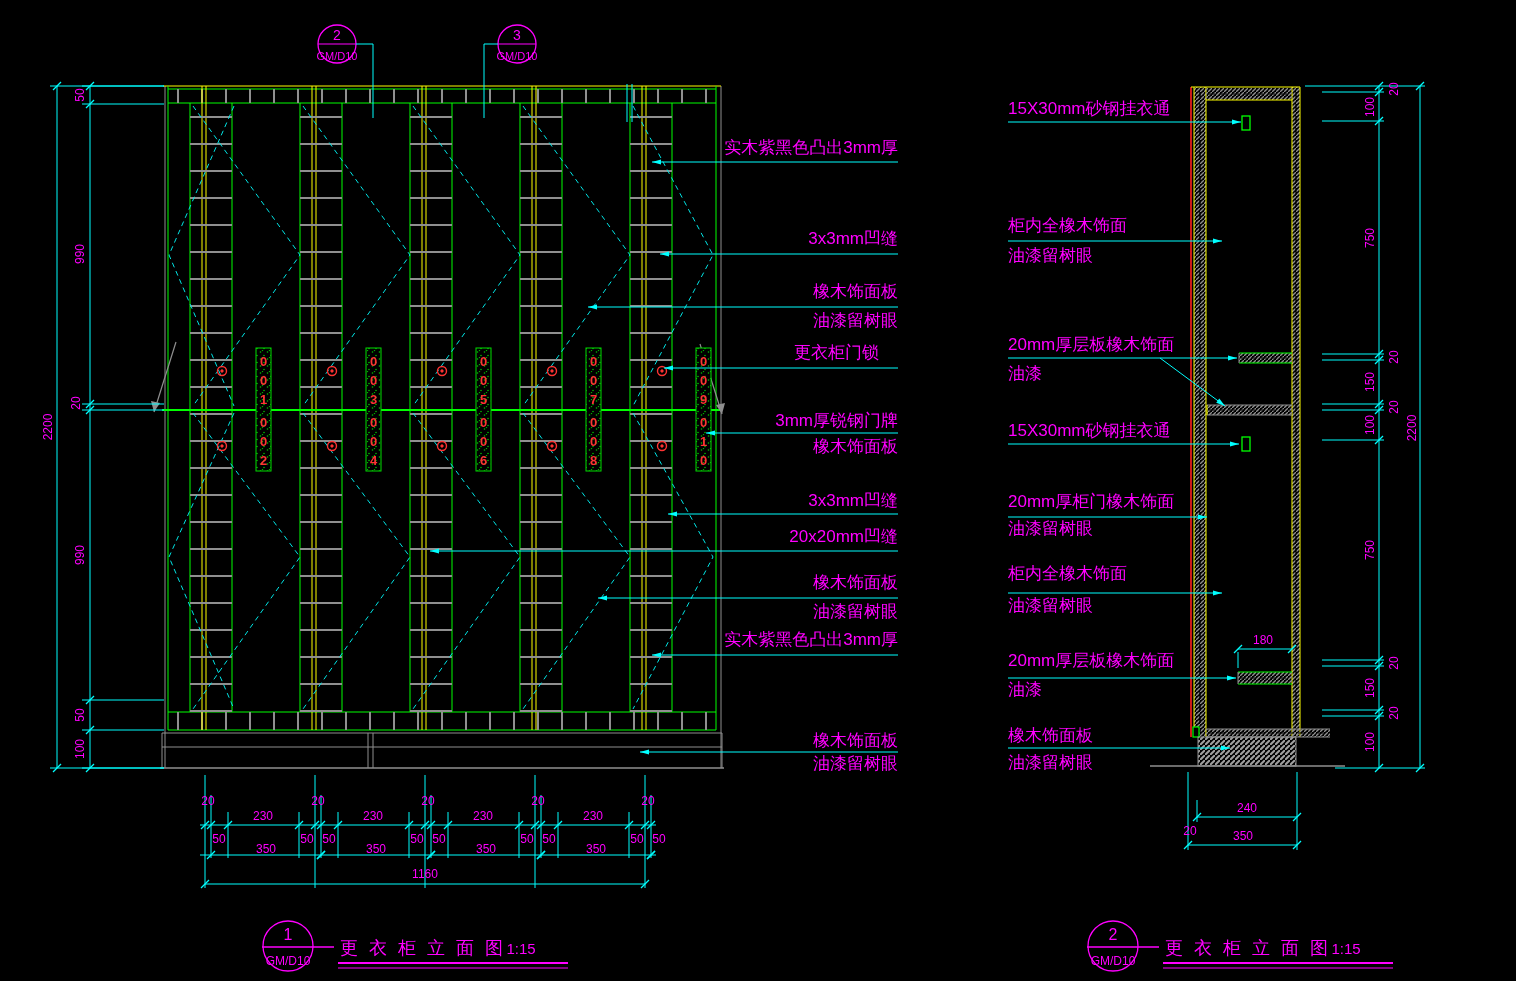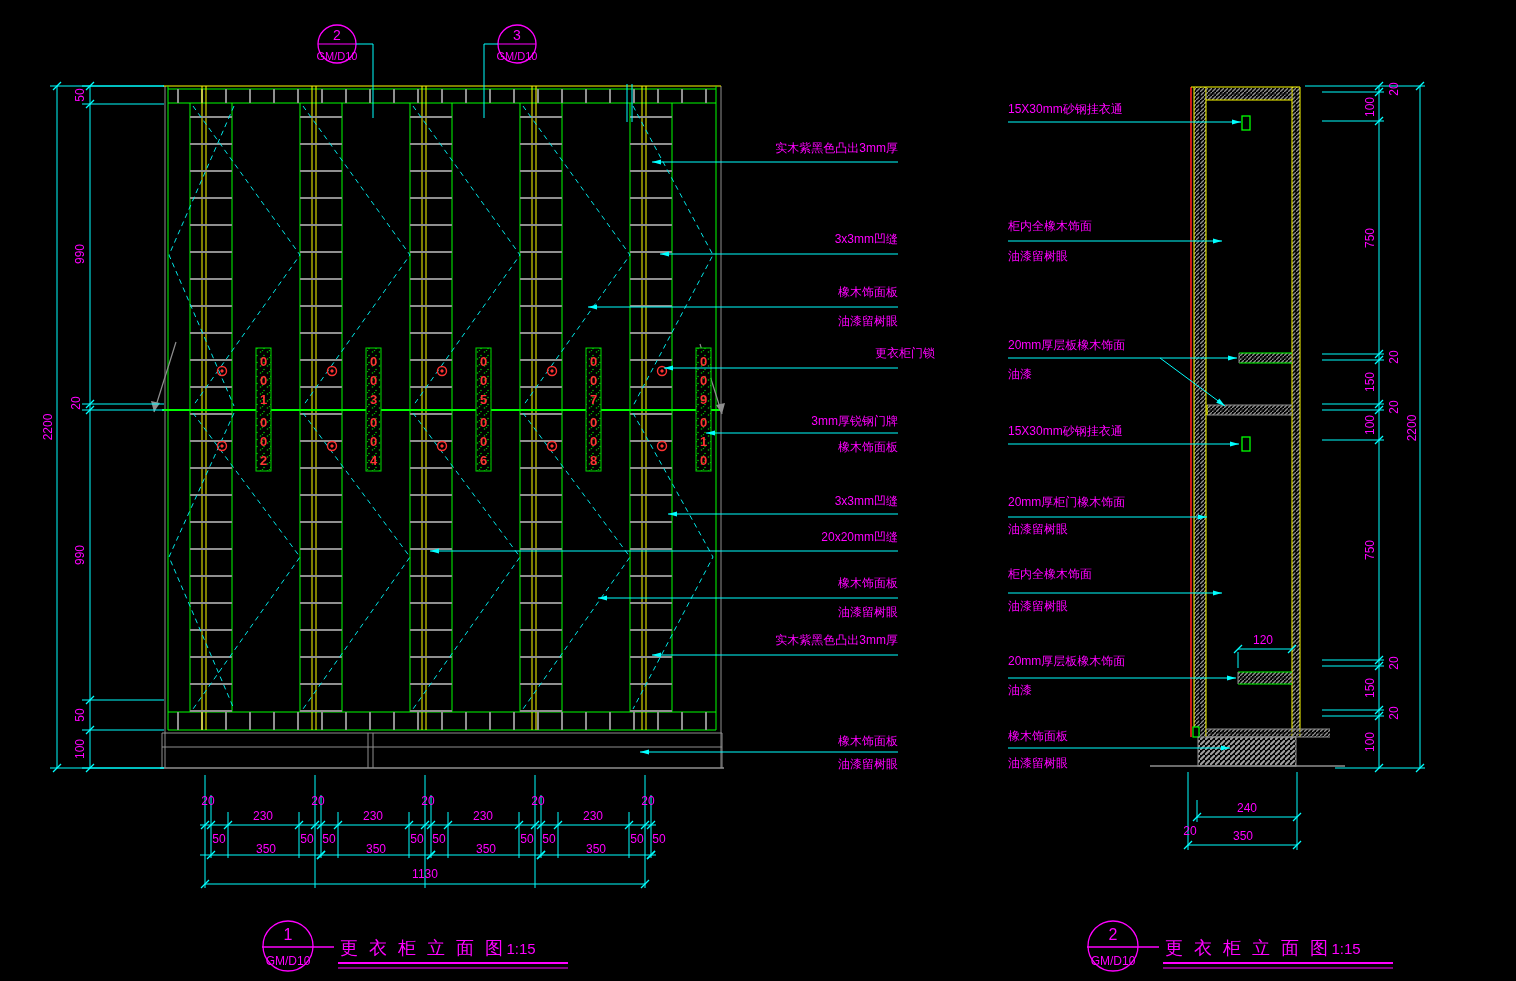--- a/index.html
+++ b/index.html
@@ -2,21 +2,21 @@
 <html><head>
 <meta charset="utf-8">
 <style>
   html,body{margin:0;padding:0;background:#000;}
   #stage{position:relative;width:1516px;height:981px;background:#000;overflow:hidden;
          font-family:"Liberation Sans","DejaVu Sans",sans-serif;}
   #cad{position:absolute;left:0;top:0;}
   #labels{position:absolute;left:0;top:0;width:100%;height:100%;pointer-events:none;}
   .hd{position:absolute;transform:translate(-50%,-50%);color:#FF00FF;font-size:12px;white-space:nowrap;}
   .vd{position:absolute;transform:translate(-50%,-50%) rotate(-90deg);color:#FF00FF;font-size:12px;white-space:nowrap;}
-  .ann{position:absolute;color:#FF00FF;font-size:12px;line-height:14px;white-space:nowrap;transform:translateY(-50%);}
+  .ann{position:absolute;color:#FF00FF;font-size:17px;line-height:14px;white-space:nowrap;transform:translateY(-50%);}
   .annR{text-align:right;}
   .clbl{position:absolute;transform:translate(-50%,-50%);color:#FF00FF;white-space:nowrap;}
   .c-num{font-size:14px;}
   .c-ref{font-size:11px;}
   .t-num{font-size:16px;}
   .t-ref{font-size:12px;}
   .t-title{position:absolute;color:#FF00FF;font-size:18px;letter-spacing:11px;white-space:nowrap;}
   .t-scale{position:absolute;transform:translate(-50%,-50%);color:#FF00FF;font-size:15px;white-space:nowrap;}
   text.pd{fill:#FF3333;font:bold 13px "Liberation Sans","DejaVu Sans",sans-serif;text-anchor:middle;}
 </style>
@@ -560,36 +560,36 @@
       <div class="hd" style="left: 417px; top: 839px;">50</div>
       <div class="hd" style="left: 439px; top: 839px;">50</div>
       <div class="hd" style="left: 527px; top: 839px;">50</div>
       <div class="hd" style="left: 549px; top: 839px;">50</div>
       <div class="hd" style="left: 637px; top: 839px;">50</div>
       <div class="hd" style="left: 659px; top: 839px;">50</div>
       <div class="hd" style="left: 266px; top: 849px;">350</div>
       <div class="hd" style="left: 376px; top: 849px;">350</div>
       <div class="hd" style="left: 486px; top: 849px;">350</div>
       <div class="hd" style="left: 596px; top: 849px;">350</div>
-      <div class="hd" style="left: 425px; top: 874px;">1130</div>
+      <div class="hd" style="left: 425px; top: 874px;">1160</div>
       <div class="ann annR" style="right: 618px; top: 148px;">实木紫黑色凸出3mm厚</div>
       <div class="ann annR" style="right: 618px; top: 239px;">3x3mm凹缝</div>
       <div class="ann annR" style="right: 618px; top: 292px;">橡木饰面板</div>
       <div class="ann annR" style="right: 618px; top: 321px;">油漆留树眼</div>
-      <div class="ann annR" style="right: 581px; top: 353px;">更衣柜门锁</div>
+      <div class="ann annR" style="right: 637px; top: 353px;">更衣柜门锁</div>
       <div class="ann annR" style="right: 618px; top: 421px;">3mm厚锐钢门牌</div>
       <div class="ann annR" style="right: 618px; top: 447px;">橡木饰面板</div>
       <div class="ann annR" style="right: 618px; top: 501px;">3x3mm凹缝</div>
       <div class="ann annR" style="right: 618px; top: 537px;">20x20mm凹缝</div>
       <div class="ann annR" style="right: 618px; top: 583px;">橡木饰面板</div>
       <div class="ann annR" style="right: 618px; top: 612px;">油漆留树眼</div>
       <div class="ann annR" style="right: 618px; top: 640px;">实木紫黑色凸出3mm厚</div>
       <div class="ann annR" style="right: 618px; top: 741px;">橡木饰面板</div>
       <div class="ann annR" style="right: 618px; top: 764px;">油漆留树眼</div>
-      <div class="hd" style="left: 1263px; top: 640px;">120</div>
+      <div class="hd" style="left: 1263px; top: 640px;">180</div>
       <div class="vd" style="left: 1394px; top: 89px;">20</div>
       <div class="vd" style="left: 1370px; top: 106.5px;">100</div>
       <div class="vd" style="left: 1370px; top: 237.5px;">750</div>
       <div class="vd" style="left: 1394px; top: 357px;">20</div>
       <div class="vd" style="left: 1370px; top: 382px;">150</div>
       <div class="vd" style="left: 1394px; top: 407px;">20</div>
       <div class="vd" style="left: 1370px; top: 425px;">100</div>
       <div class="vd" style="left: 1370px; top: 550px;">750</div>
       <div class="vd" style="left: 1394px; top: 663px;">20</div>
       <div class="vd" style="left: 1370px; top: 688px;">150</div>

